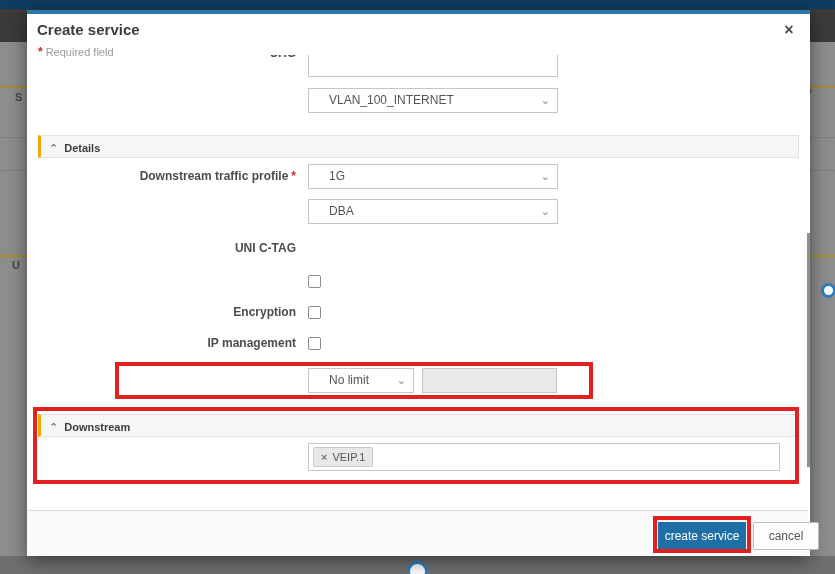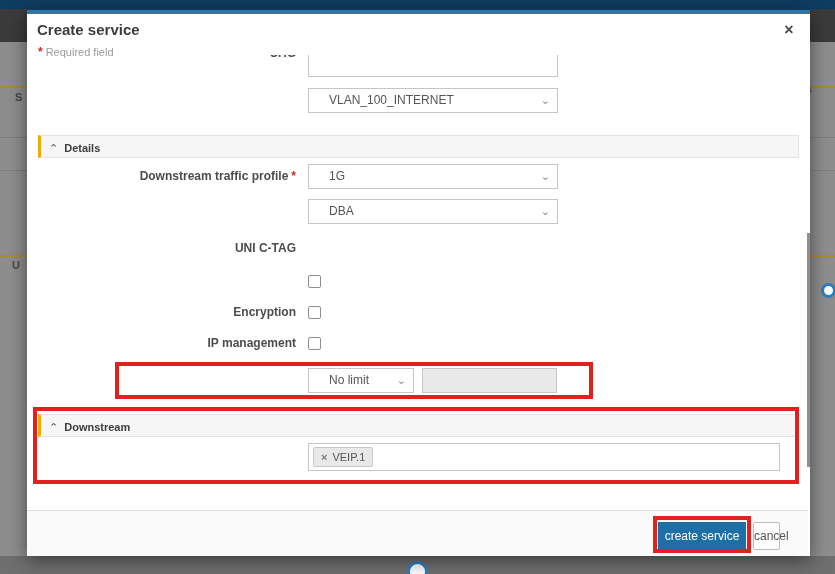--- a/index.html
+++ b/index.html
@@ -96,21 +96,21 @@
   .modal-footer {
     position:absolute; left:0; top:496px; width:781px; height:46px;
     background:#fafafa; border-top:1px solid #ddd;
   }
   .btn { position:absolute; height:28px; font-family:"Liberation Sans",sans-serif; font-size:12px; cursor:pointer; }
   .btn-primary {
     left:631px; top:11px; width:88px;
     background:#1d6fa5; color:#fff; border:1px solid #1d6fa5;
   }
   .btn-secondary {
-    left:726px; top:11px; width:27px;
+    left:726px; top:11px; width:66px;
     background:#fdfdfd; color:#555; border:1px solid #bdbdbd; border-radius:2px;
   }
   .scroll-thumb {
     position:absolute; right:0; top:219px; width:3px; height:234px;
     background:#8f8f8f; cursor:pointer;
   }
 </style>
 </head>
 <body>
 

